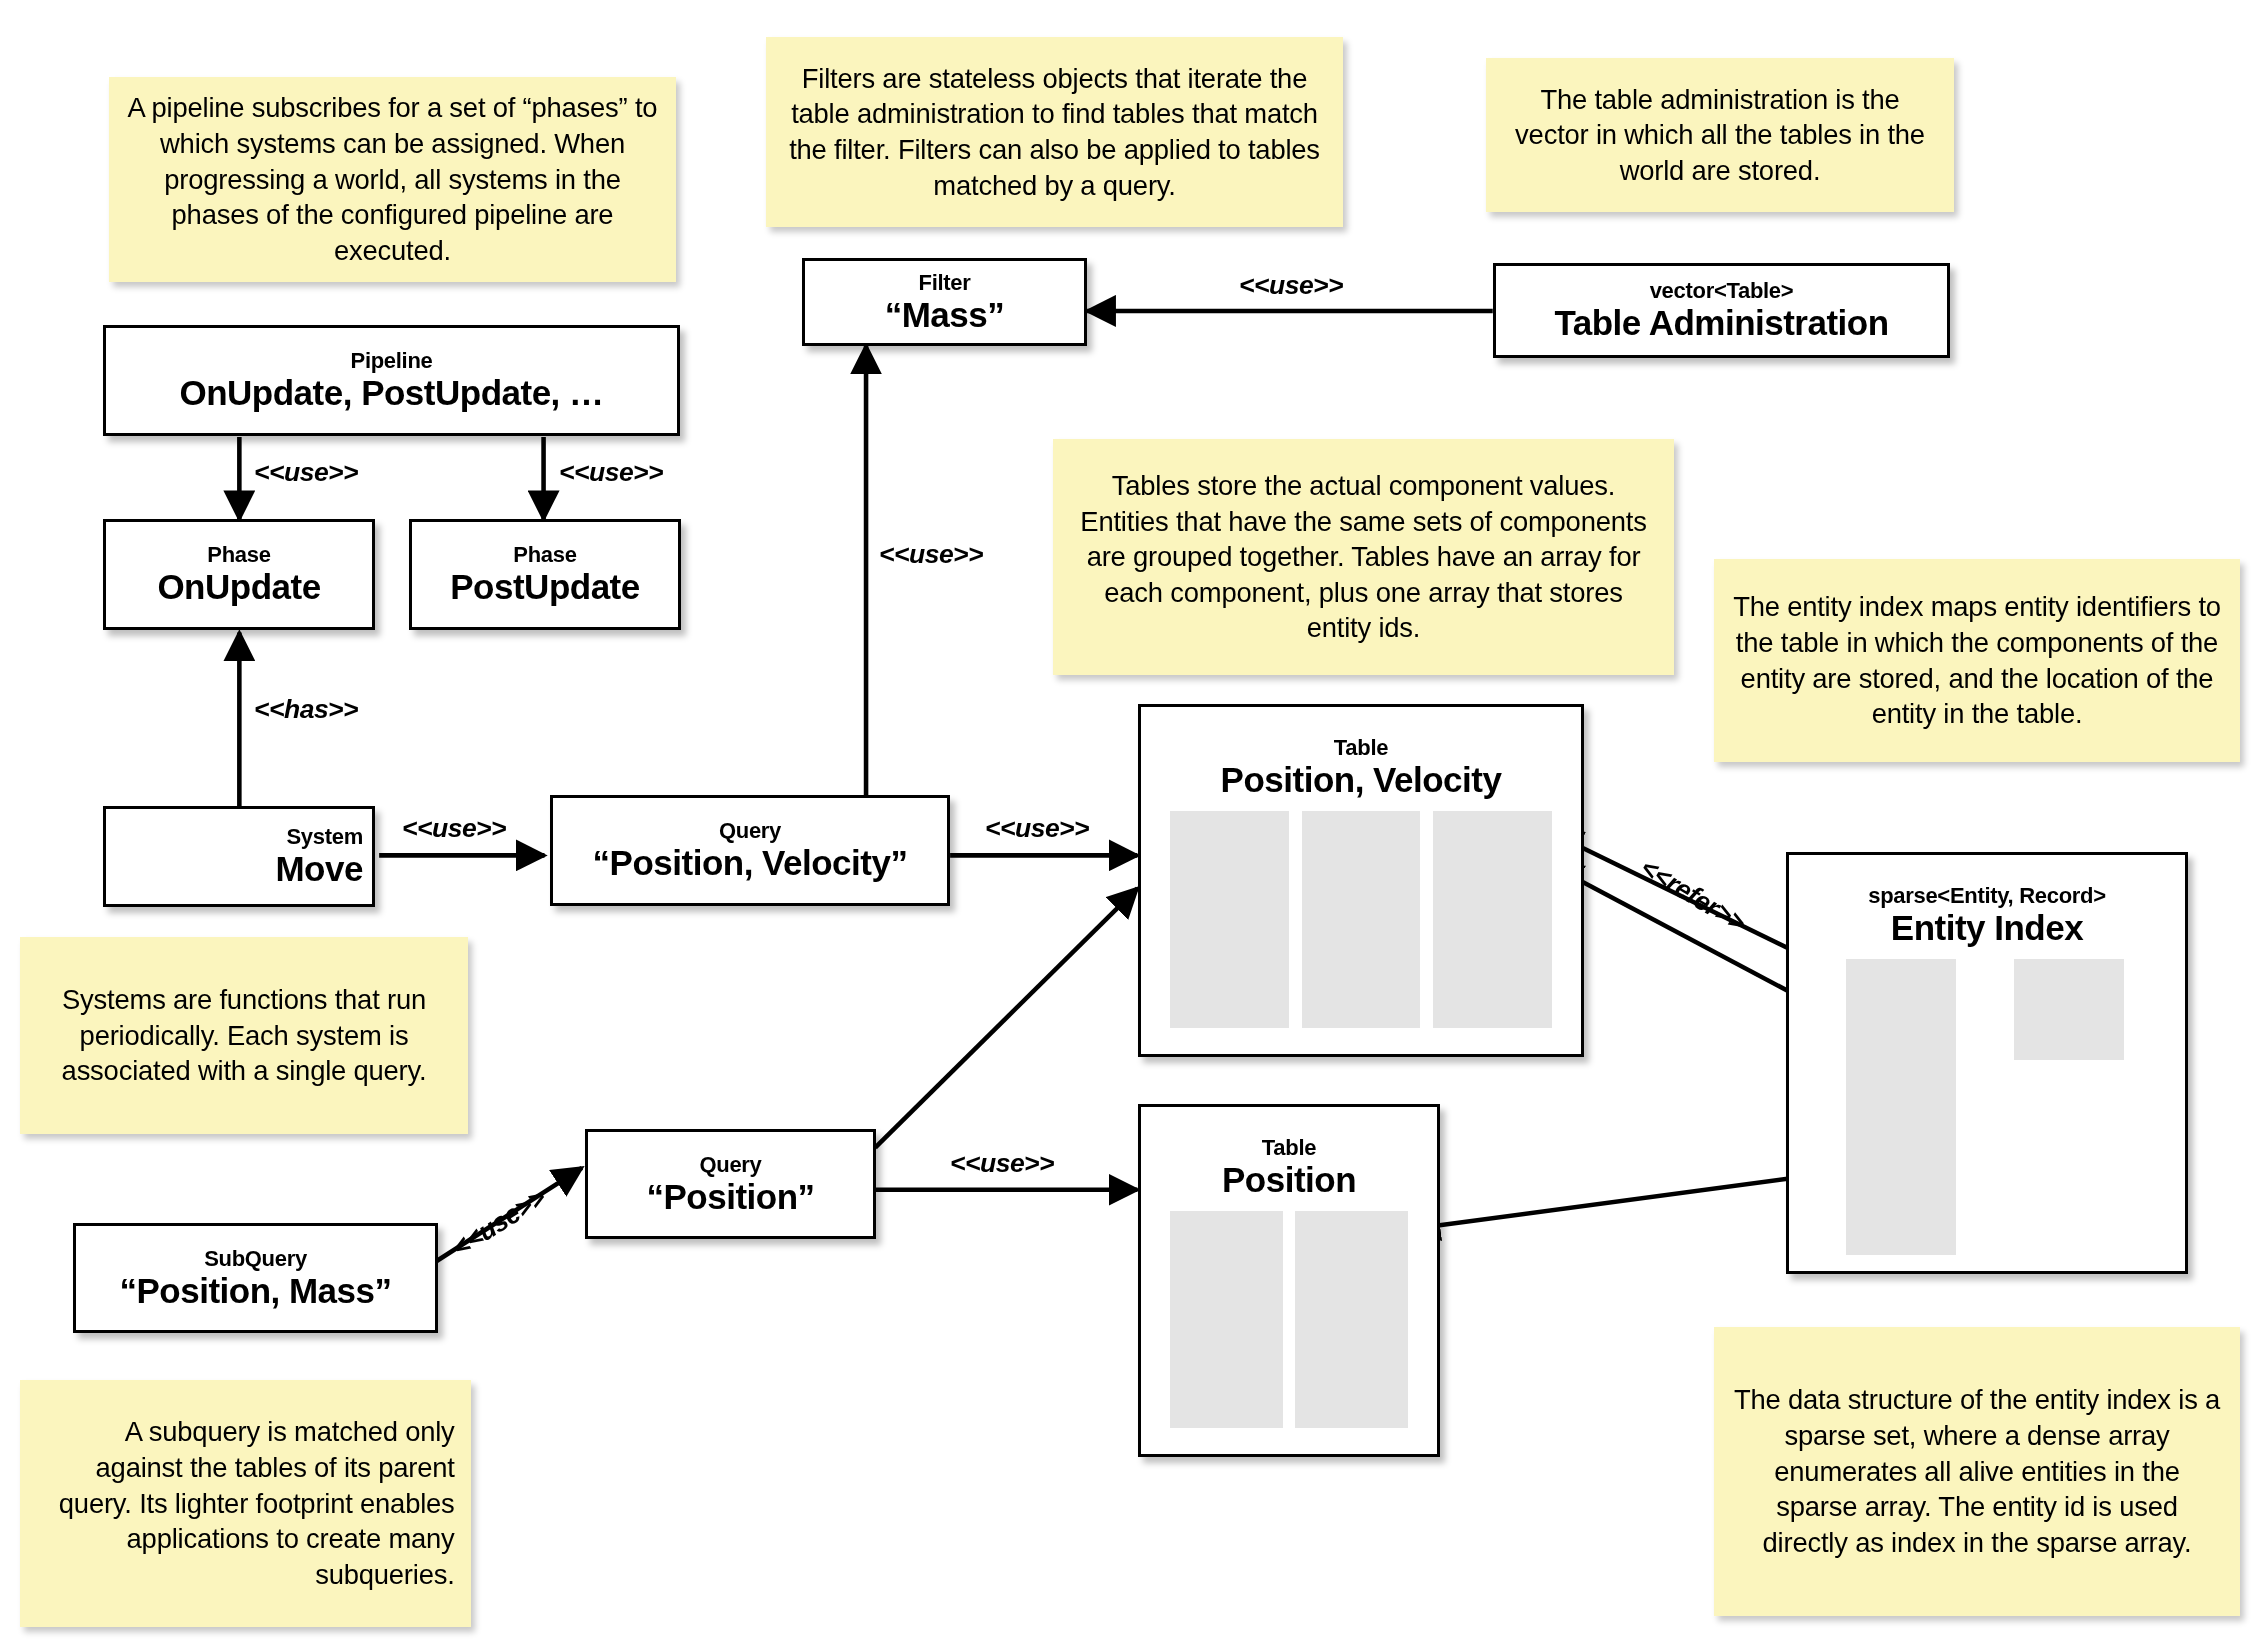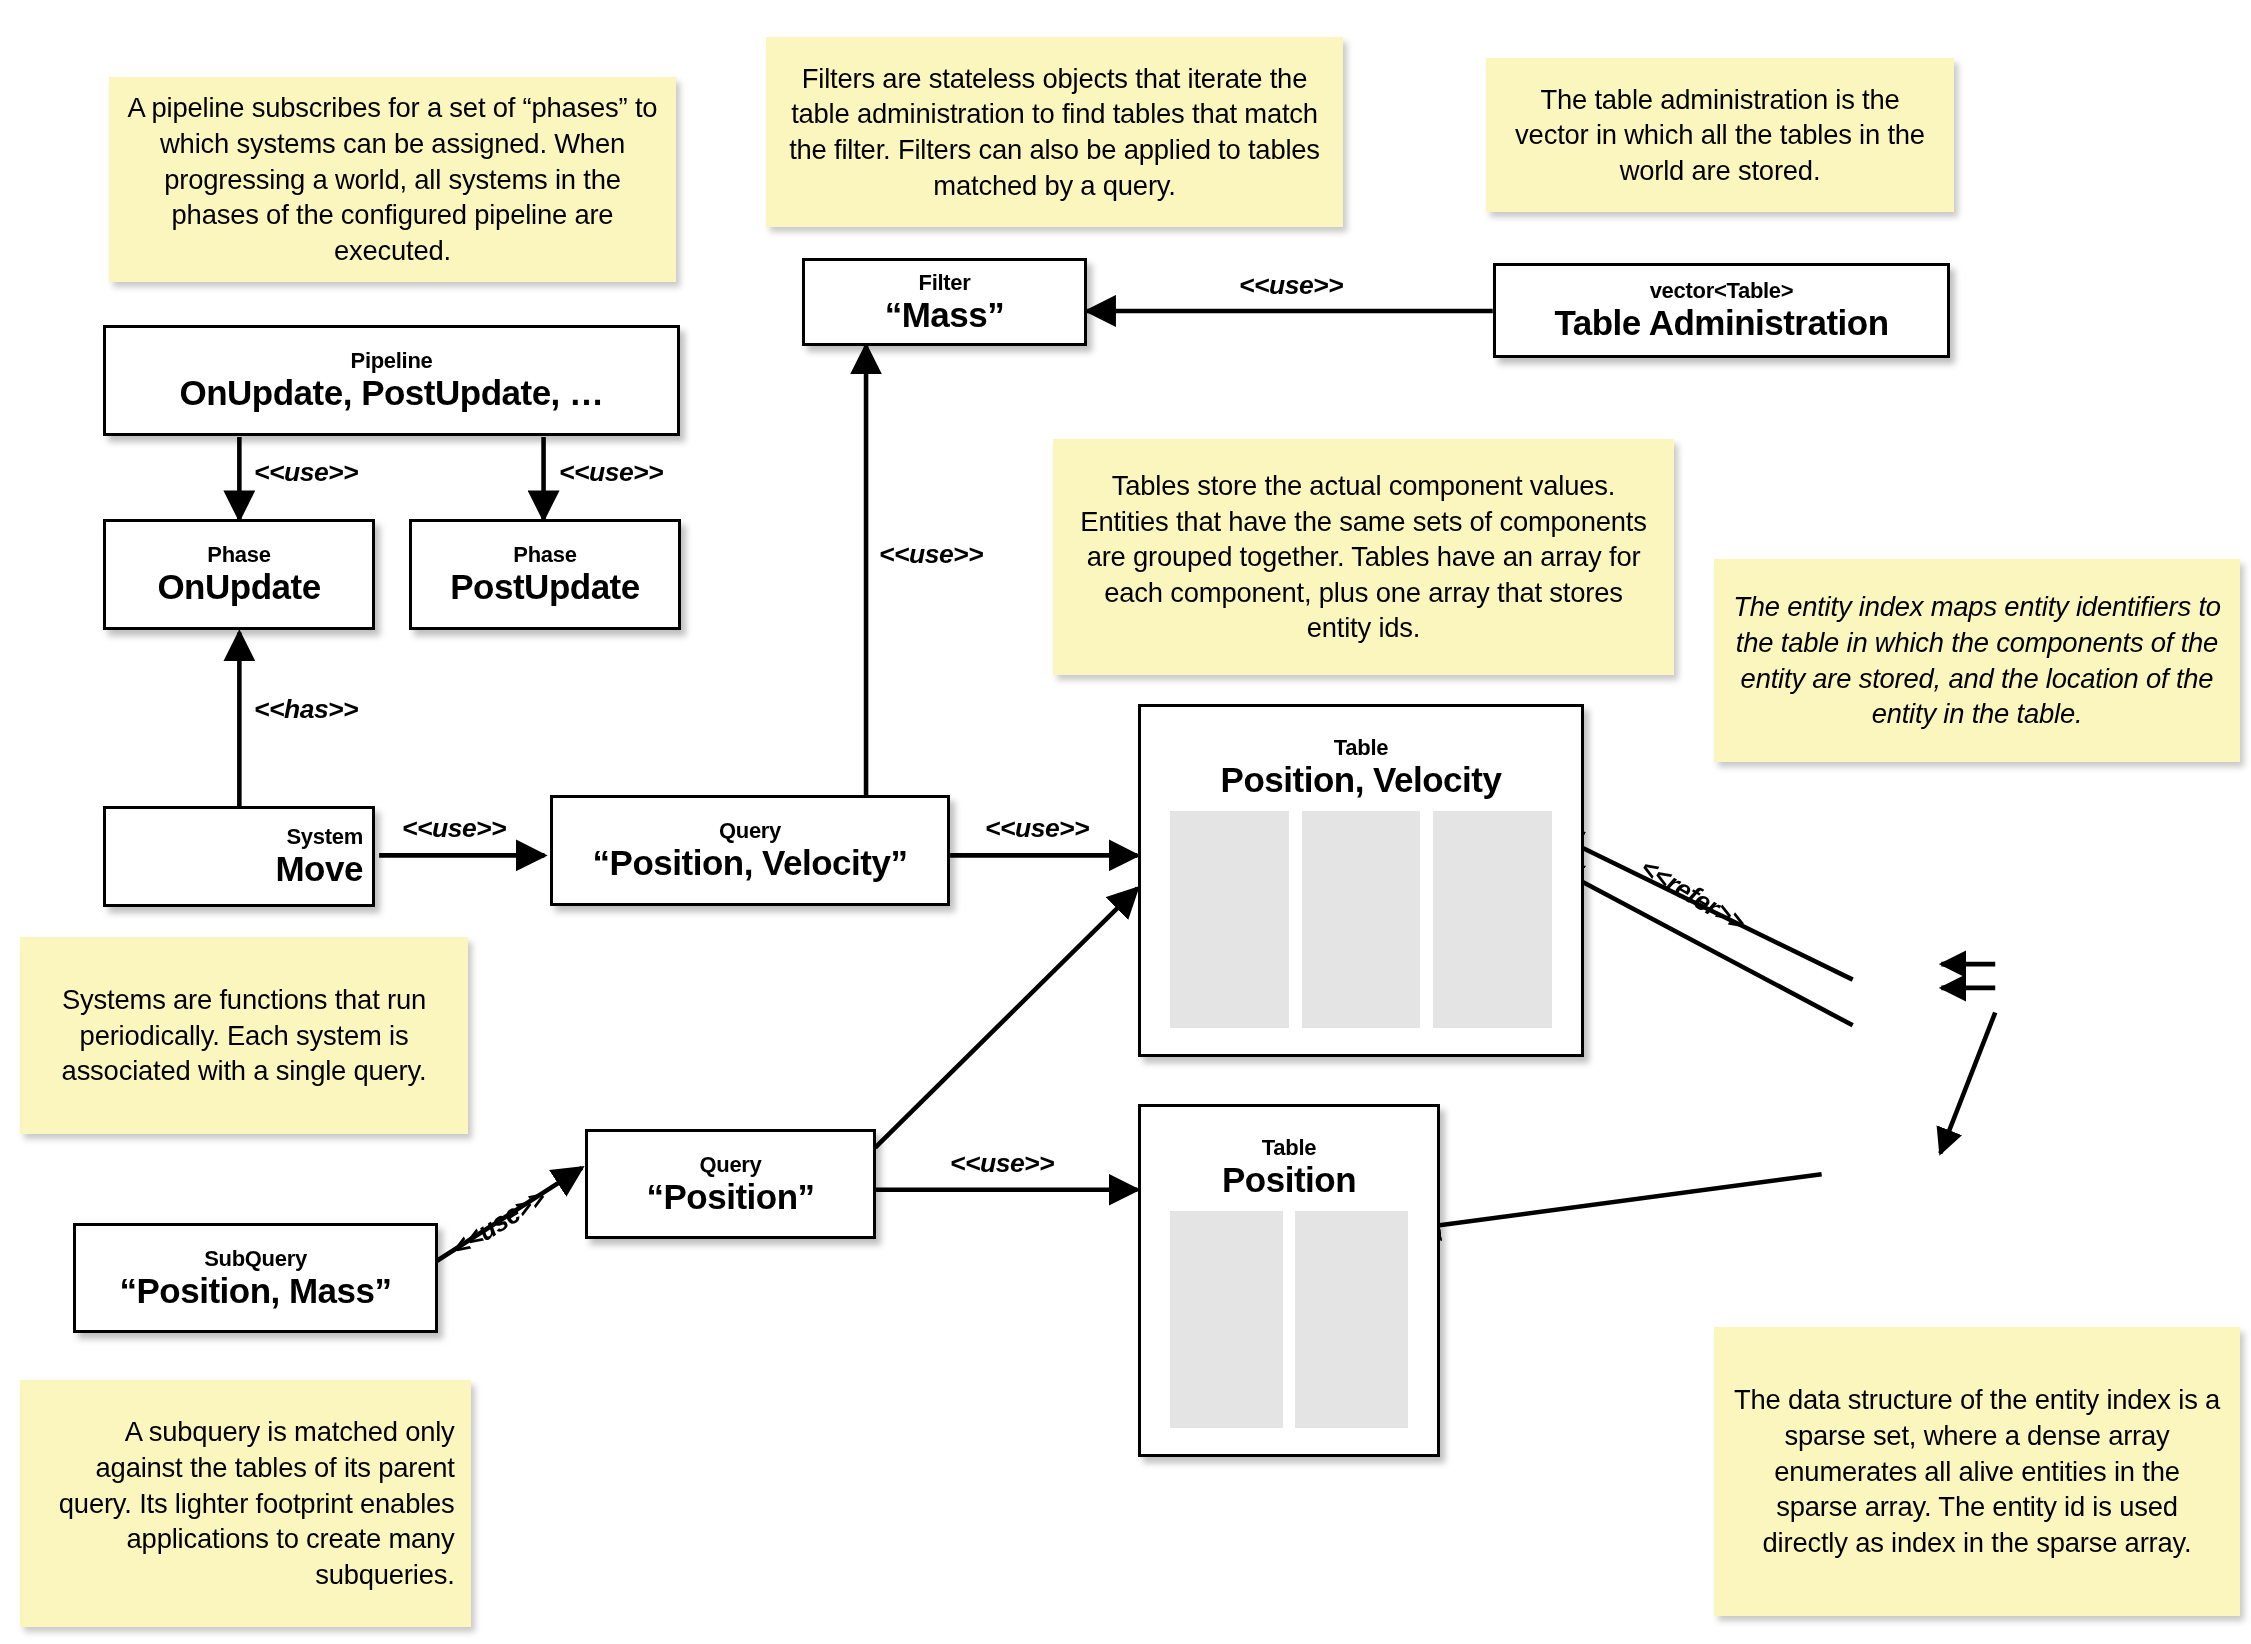--- a/index.html
+++ b/index.html
@@ -187,21 +187,21 @@
   <div class="elabel rot-refer" style="left:1643px; top:850px;">&lt;&lt;refer&gt;&gt;</div>
 
   <div class="note" style="left:109px; top:77px; width:567px; height:205px;">A pipeline subscribes for a set of “phases” to which systems can be assigned. When progressing a world, all systems in the phases of the configured pipeline are executed.</div>
 
   <div class="note" style="left:766px; top:37px; width:577px; height:190px;">Filters are stateless objects that iterate the table administration to find tables that match the filter. Filters can also be applied to tables matched by a query.</div>
 
   <div class="note" style="left:1486px; top:58px; width:468px; height:154px;">The table administration is the vector in which all the tables in the world are stored.</div>
 
   <div class="note" style="left:1053px; top:439px; width:621px; height:236px;">Tables store the actual component values. Entities that have the same sets of components are grouped together. Tables have an array for each component, plus one array that stores entity ids.</div>
 
-  <div class="note" style="left:1714px; top:559px; width:526px; height:203px;font-style:italic;">The entity index maps entity identifiers to the table in which the components of the entity are stored, and the location of the entity in the table.</div>
+  <div class="note" style="left:1714px; top:559px; width:526px; height:203px;">The entity index maps entity identifiers to the table in which the components of the entity are stored, and the location of the entity in the table.</div>
 
   <div class="note" style="left:20px; top:937px; width:448px; height:197px;">Systems are functions that run periodically. Each system is associated with a single query.</div>
 
   <div class="note" style="left:20px; top:1380px; width:451px; height:247px;text-align:right;">A subquery is matched only against the tables of its parent query. Its lighter footprint enables applications to create many subqueries.</div>
 
 
   <div class="note" style="left:1714px; top:1327px; width:526px; height:289px;">The data structure of the entity index is a sparse set, where a dense array enumerates all alive entities in the sparse array. The entity id is used directly as index in the sparse array.</div>
 
   <div class="box" style="left:103px; top:325px; width:577px; height:111px;">
     <div class="stereo">Pipeline</div>
@@ -260,15 +260,23 @@
 
   <div class="box tablebox" style="left:1138px; top:1104px; width:302px; height:353px;">
     <div class="stereo">Table</div>
     <div class="title">Position</div>
     <div class="cols">
       <div class="col"></div>
       <div class="col"></div>
     </div>
   </div>
 
+  <div class="box tablebox" style="left:1786px; top:852px; width:402px; height:422px;">
+    <div class="stereo">sparse&lt;Entity, Record&gt;</div>
+    <div class="title">Entity Index</div>
+    <div class="eidx-inner">
+      <div class="eidx-sparse"></div>
+      <div class="eidx-dense"></div>
+    </div>
+  </div>
 
 </div>
 
 
 </body></html>

